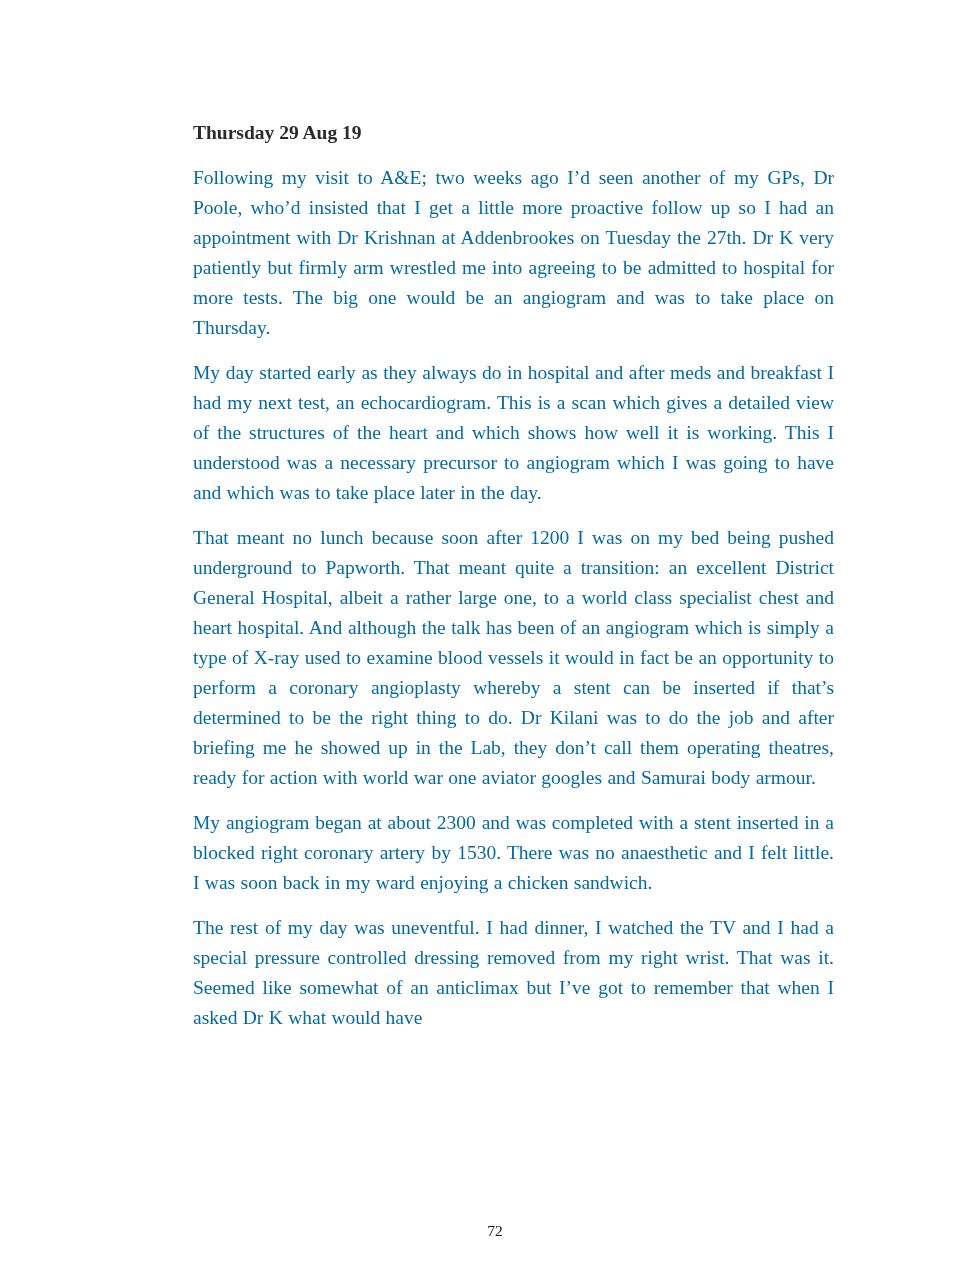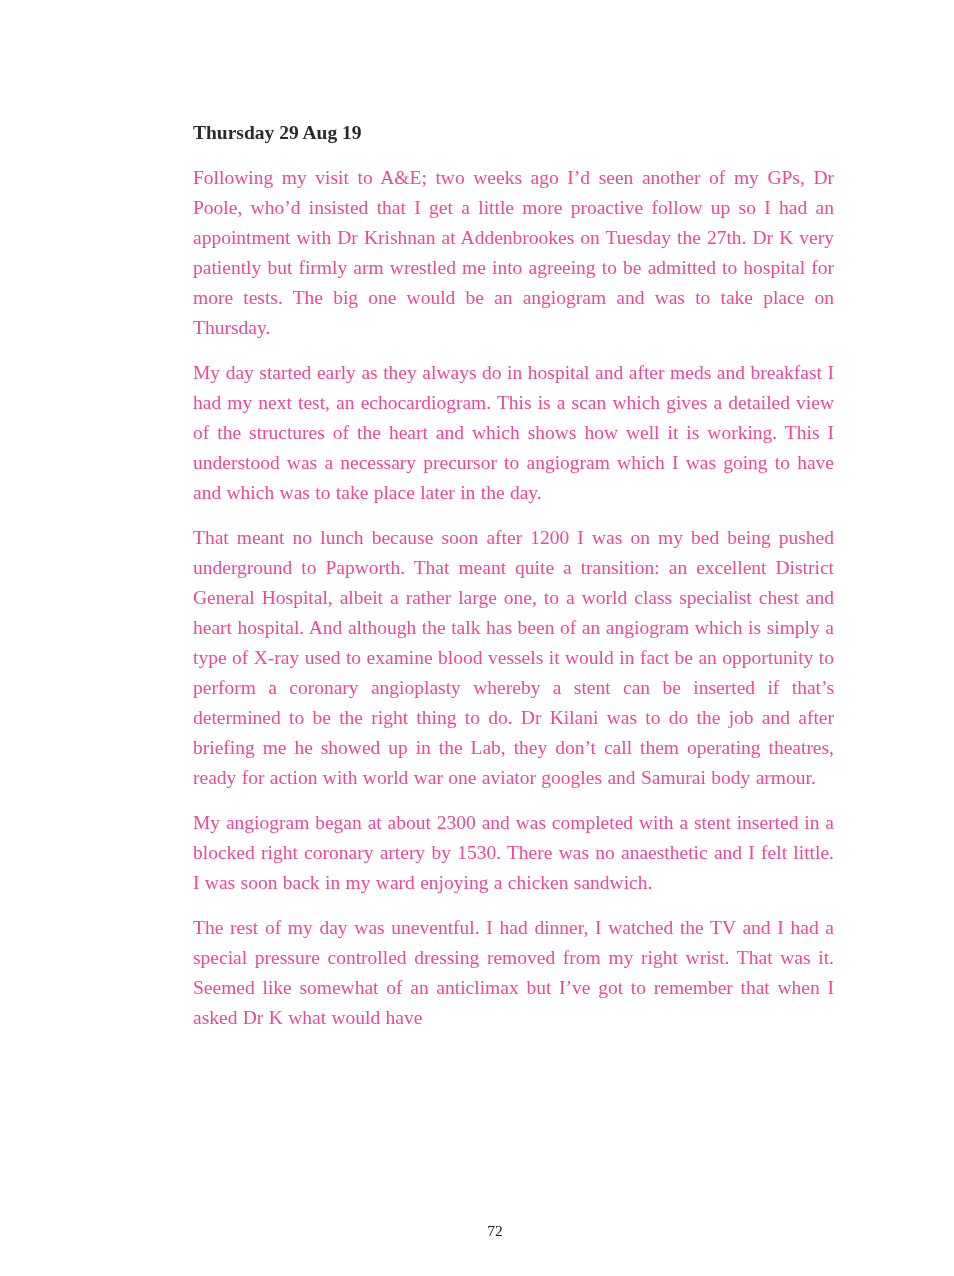--- a/index.html
+++ b/index.html
@@ -27,21 +27,21 @@
     font-weight: bold;
     line-height: 30px;
     margin-bottom: 15px;
     color: #2b2b2b;
   }
   .paragraph {
     font-size: 19.5px;
     line-height: 30px;
     text-align: justify;
     margin-bottom: 15px;
-    color: #ec4899;
+    color: #0369a1;
     word-spacing: 0.5px;
   }
   .paragraph:last-of-type { margin-bottom: 0; }
   .page-number {
     position: absolute;
     left: 0;
     right: 0;
     bottom: 36px;
     text-align: center;
     font-size: 15.5px;

